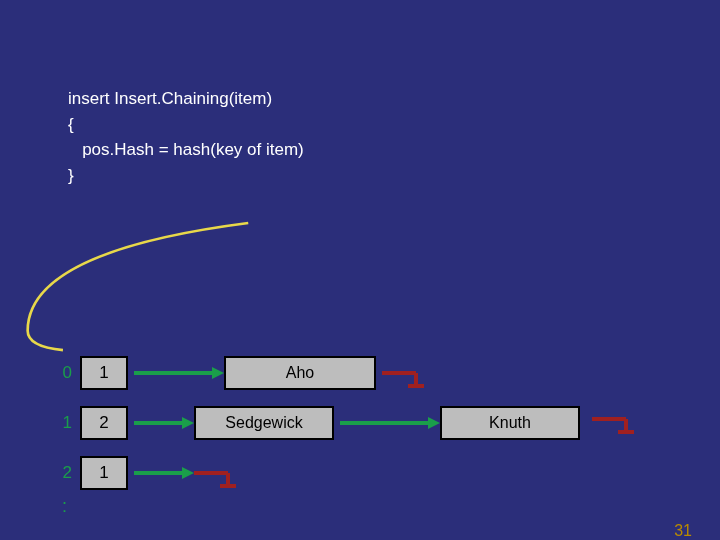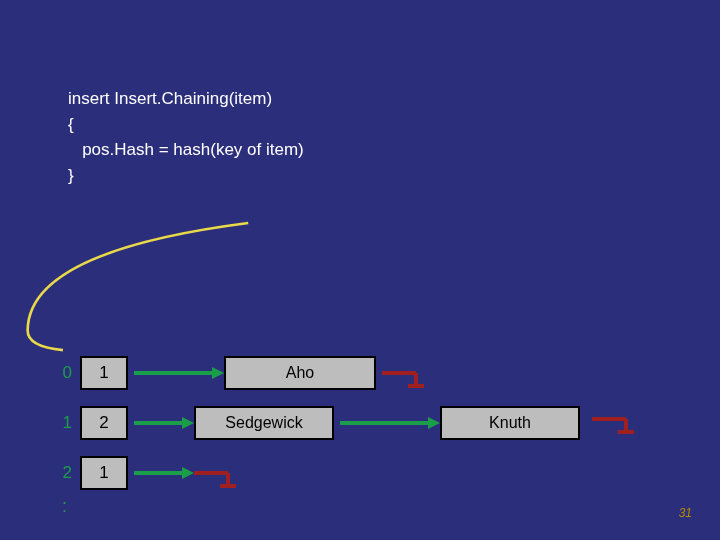--- a/index.html
+++ b/index.html
@@ -77,24 +77,23 @@
     position: absolute;
     left: 62px;
     top: 502px;
     color: #1a9e4a;
     font-size: 18px;
     line-height: 8px;
   }
   .pagenum {
     position: absolute;
     right: 28px;
-    bottom: 20px;
+    bottom: 0;
     color: #b88a00;
-    font-size: 12px;
-    font-style: italic;
+    font-size: 16px;
   }
 </style>
 </head>
 <body>
 
 <div class="code-block">
   <div class="code-line">insert Insert.Chaining(item)</div>
   <div class="code-line">{</div>
   <div class="code-line">   pos.Hash = hash(key of item)</div>
   <div class="code-line"></div>

